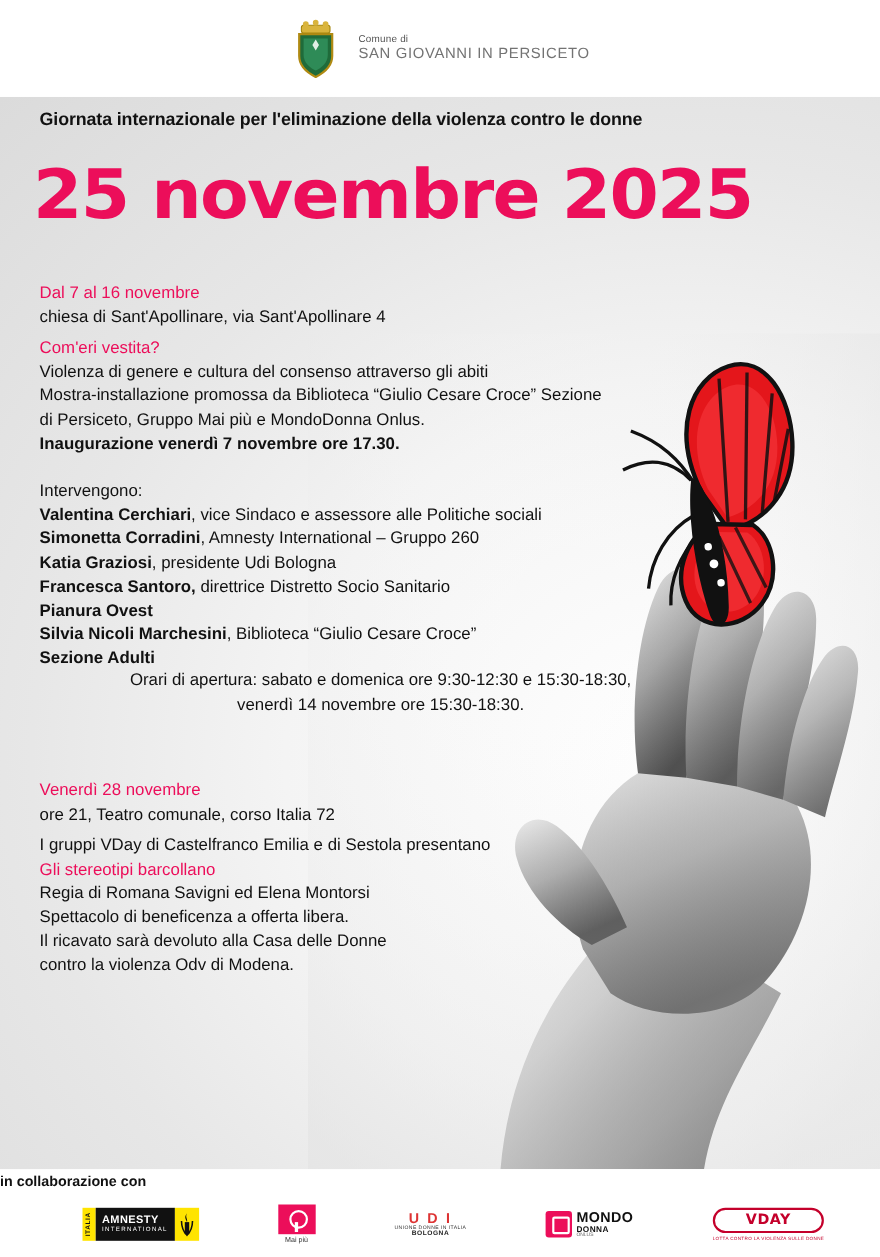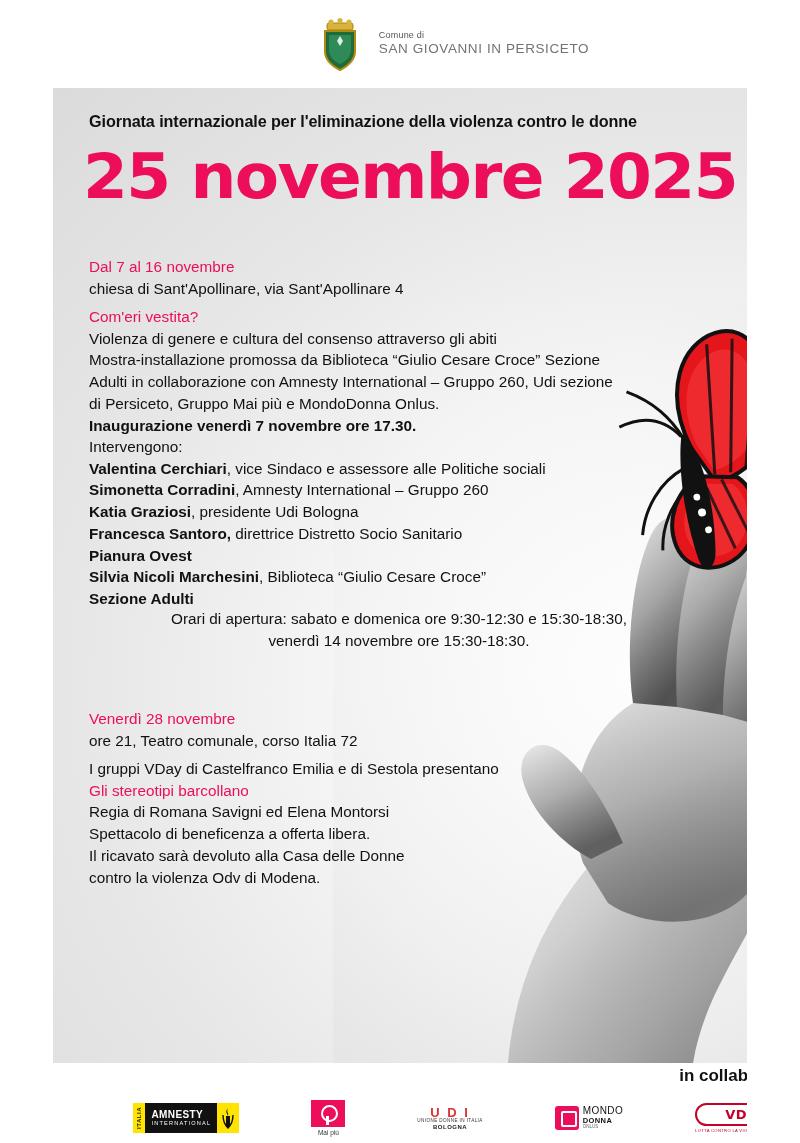--- a/index.html
+++ b/index.html
@@ -6,21 +6,21 @@
     margin: 0;
     padding: 0;
     background: #ffffff;
   }
   body {
     font-family: "Liberation Sans", sans-serif;
     -webkit-font-smoothing: antialiased;
   }
   .poster {
     position: relative;
-    width: 694px;
+    width: 800px;
     height: 1143px;
     margin: 0 auto;
     overflow: hidden;
     background: #ffffff;
   }
 
   
   .header {
     position: absolute;
     top: 0; left: 0;
@@ -78,21 +78,21 @@
     position: absolute;
     top: 0; left: 0;
     width: 800px;
     height: 975px;
     z-index: 5;
   }
 
   .kicker {
     position: absolute;
     left: 36px;
-    top: 24px;
+    top: 12px;
     width: 740px;
     font-size: 16.2px;
     font-weight: bold;
     color: #111;
     letter-spacing: -0.1px;
   }
   .bigdate {
     position: absolute;
     left: 30px;
     top: 52px;
@@ -131,22 +131,22 @@
   .footer {
     position: absolute;
     left: 0;
     top: 1063px;
     width: 800px;
     height: 80px;
     background: #ffffff;
     z-index: 12;
   }
   .collab {
-    text-align: right;
-    font-size: 17px;
+    text-align: left;
+    font-size: 13px;
     font-weight: bold;
     color: #111;
     padding-top: 3px;
   }
   .logos {
     display: flex;
     align-items: center;
     justify-content: center;
     gap: 72px;
     margin-top: 12px;
@@ -207,21 +207,21 @@
   .logo-mondo { display: flex; align-items: center; gap: 4px; }
   .mondo-mark {
     width: 24px; height: 24px; background: #ec0e5a; border-radius: 3px;
     position: relative;
   }
   .mondo-mark:after {
     content:""; position:absolute; left:6px; top:5px; width:12px; height:12px;
     border:2px solid #fff; border-radius:2px;
   }
   .mondo-text { line-height: 1.05; }
-  .mondo-text .m1 { font-size: 10px; font-weight: normal; color: #111; letter-spacing: 0.4px; text-align: center; }
+  .mondo-text .m1 { font-size: 13px; font-weight: bold; color: #111; letter-spacing: 0.4px; text-align: center; }
   .mondo-text .m2 { font-size: 7.5px; font-weight: bold; color: #111; letter-spacing: 0.4px; }
   .mondo-text .m3 { font-size: 4.5px; color: #666; }
 
   
   .logo-vday { text-align: center; }
   .vday-pill {
     border: 2px solid #c4002b; border-radius: 12px;
     padding: 2px 9px; color: #c4002b; font-weight: bold;
     font-size: 13px; letter-spacing: 0.5px;
     font-family: "DejaVu Sans", sans-serif;
@@ -322,21 +322,20 @@
 
       <div class="block block-1">
         <span class="line magenta">Dal 7 al 16 novembre</span>
         <span class="line">chiesa di Sant'Apollinare, via Sant'Apollinare 4</span>
       </div>
 
       <div class="block block-2">
         <span class="line magenta">Com'eri vestita?</span>
         <span class="line">Violenza di genere e cultura del consenso attraverso gli abiti</span>
         <span class="line">Mostra-installazione promossa da Biblioteca “Giulio Cesare Croce” Sezione</span>
-        <span class="line">Adulti in collaborazione con Amnesty International – Gruppo 260, Udi sezione</span>
         <span class="line">di Persiceto, Gruppo Mai più e MondoDonna Onlus.</span>
         <span class="line bold">Inaugurazione venerdì 7 novembre ore 17.30.</span>
       </div>
 
       <div class="block block-3">
         <span class="line">Intervengono:</span>
         <span class="line">
           <b>Valentina Cerchiari</b><span>, vice Sindaco e assessore alle Politiche sociali</span>
         </span>
         <span class="line">

